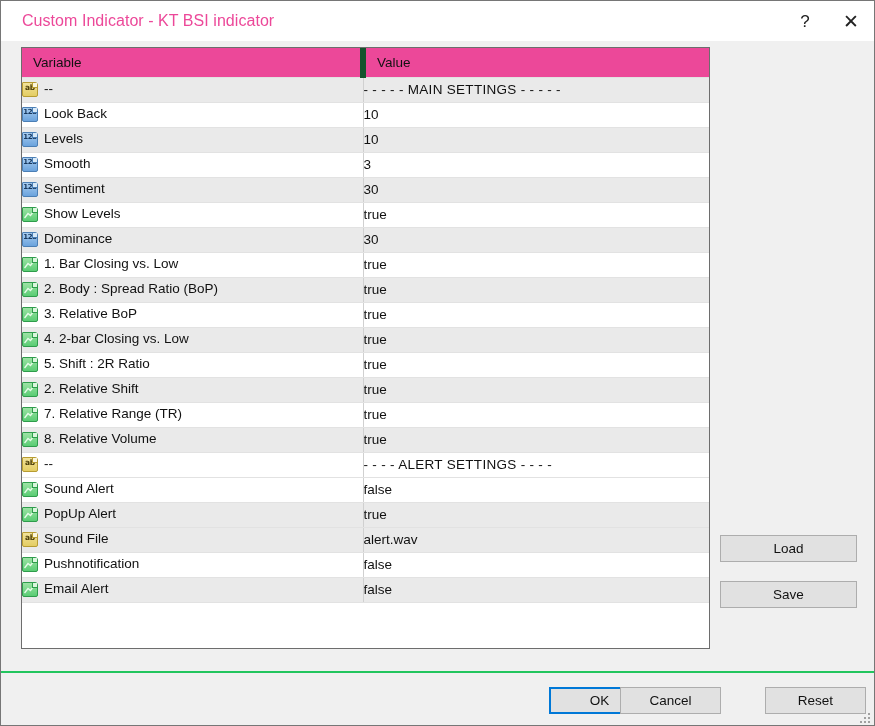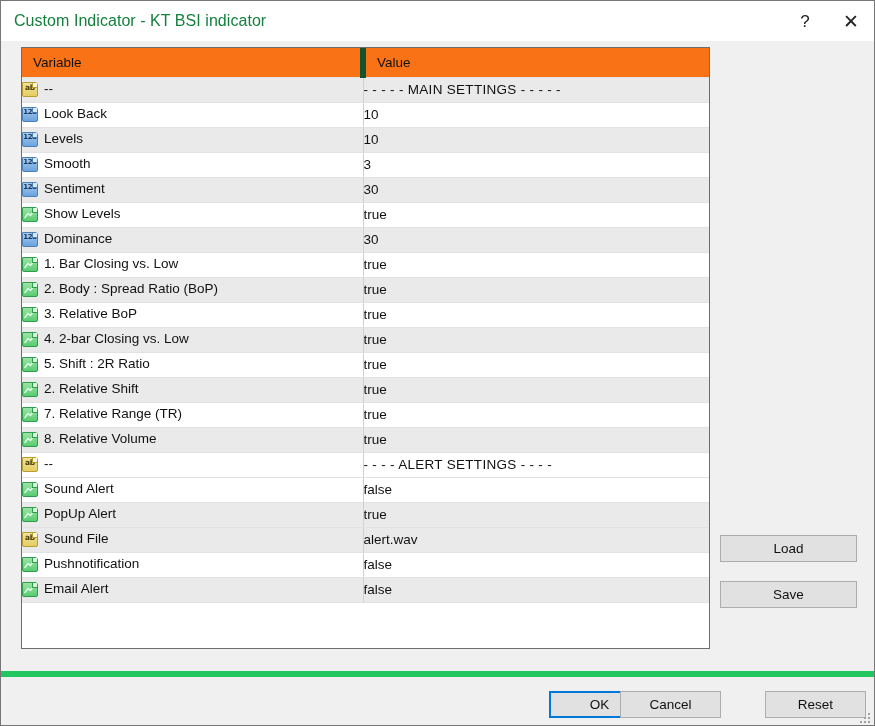--- a/index.html
+++ b/index.html
@@ -24,22 +24,22 @@
   #titlebar {
     height: 40px;
     background: #ffffff;
     display: flex;
     align-items: center;
     flex: 0 0 auto;
     position: relative;
   }
   #title-text {
     font-size: 16px;
-    color: #15803d;
-    padding-left: 13px;
+    color: #ec4899;
+    padding-left: 21px;
     letter-spacing: 0.05px;
     white-space: nowrap;
   }
   #titlebar-controls {
     position: absolute;
     right: 0; top: 0;
     height: 40px;
     display: flex;
   }
   .title-btn {
@@ -121,21 +121,21 @@
   }
   table.grid col.c-var { width: 341px; }
   table.grid col.c-val { width: 346px; }
 
   table.grid th {
     text-align: left;
     font-weight: normal;
     font-size: 13.5px;
     color: #111;
     padding: 6px 0 6px 11px;
-    background: #f97316;
+    background: #ec4899;
     height: 29px;
     vertical-align: middle;
   }
   table.grid th.val-head { padding-left: 11px; border-left: 6px solid #14532d; }
 
   table.grid td {
     height: 25px;
     padding: 0;
     vertical-align: middle;
     border-top: 1px solid #e2e2e2;
@@ -234,21 +234,21 @@
     cursor: default;
     margin-bottom: 19px;
     padding: 0;
   }
 
   
   #footer {
     flex: 0 0 auto;
     height: 54px;
     background: #f0f0f0;
-    border-top: 6px solid #22c55e;
+    border-top: 2px solid #22c55e;
     position: relative;
   }
   .footer-btn {
     position: absolute;
     top: 14px;
     height: 27px;
     width: 101px;
     background: #e1e1e1;
     border: 1px solid #adadad;
     font-family: "Liberation Sans", sans-serif;

